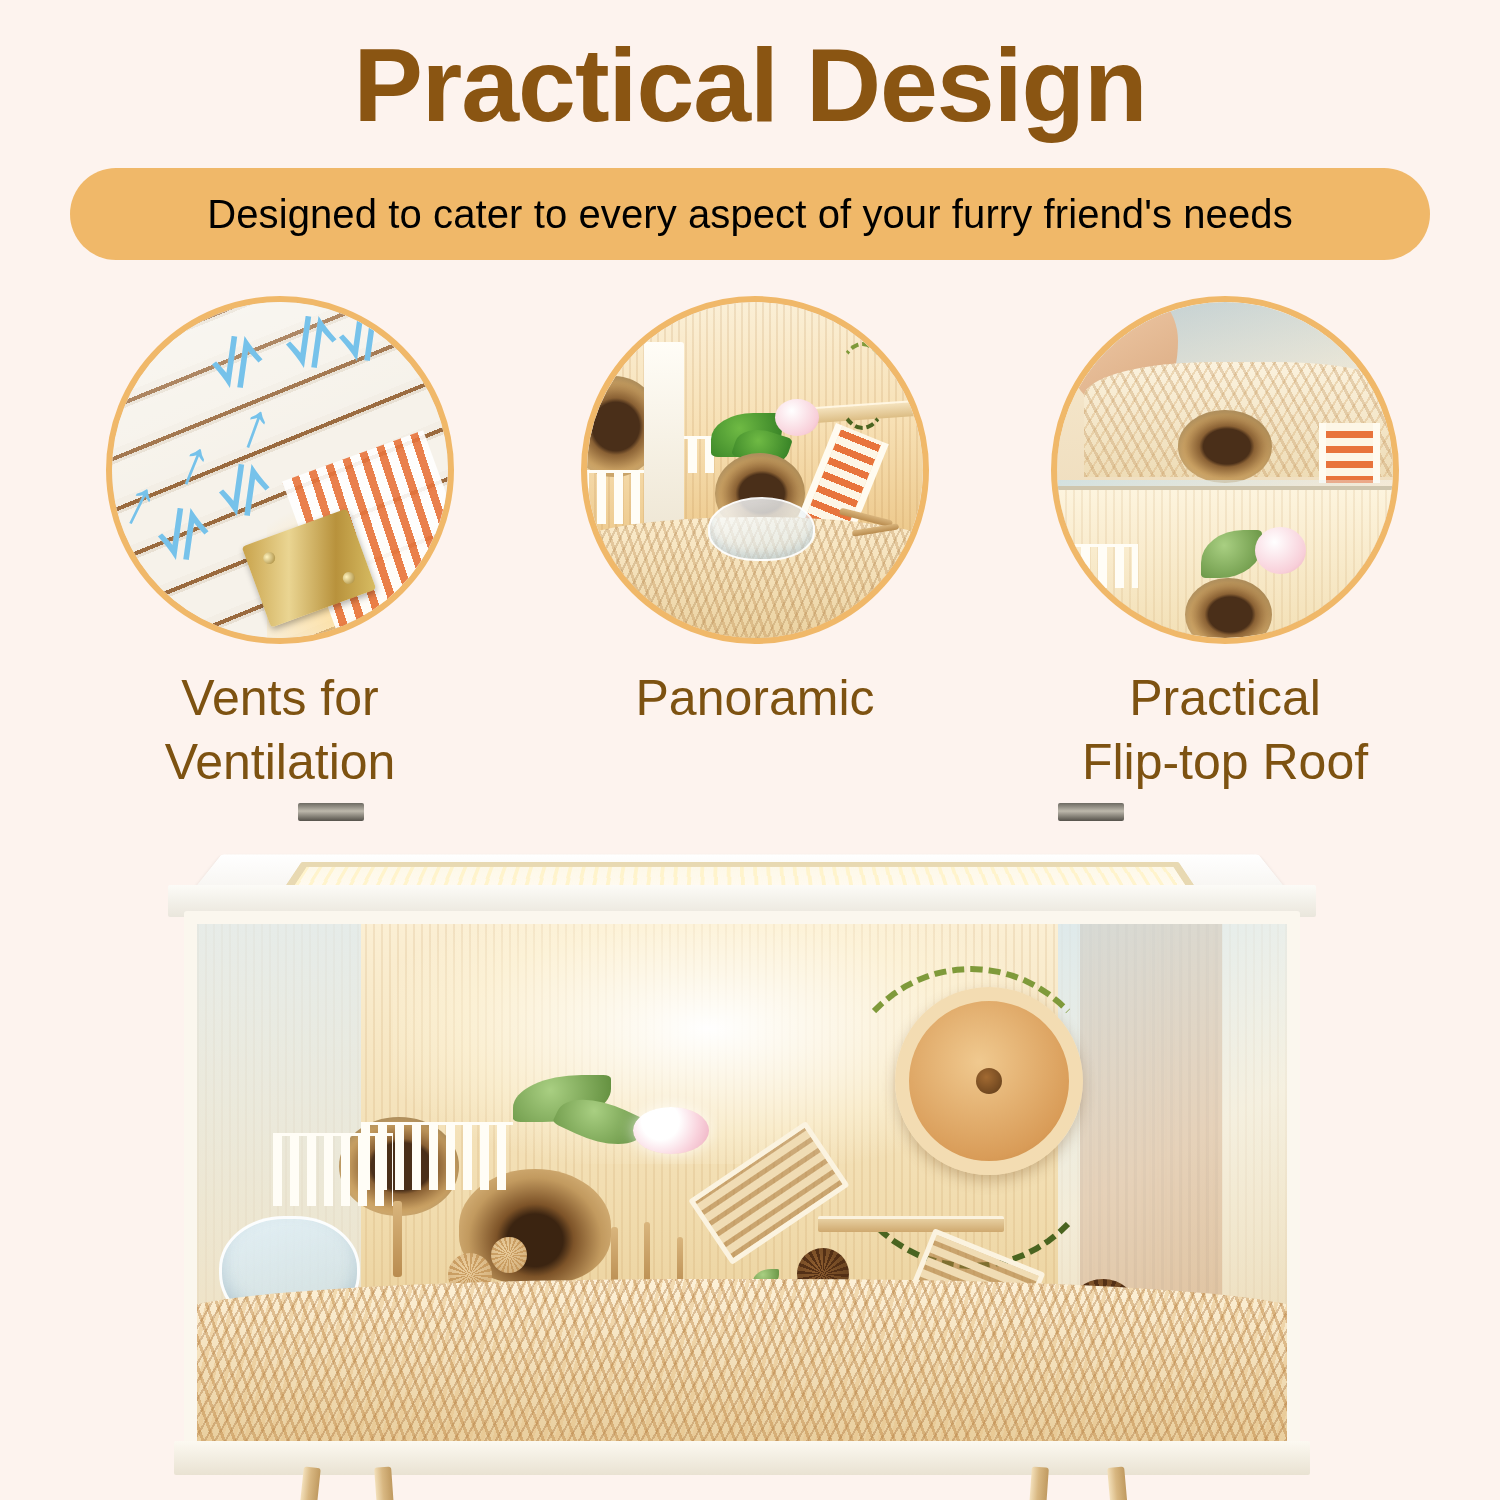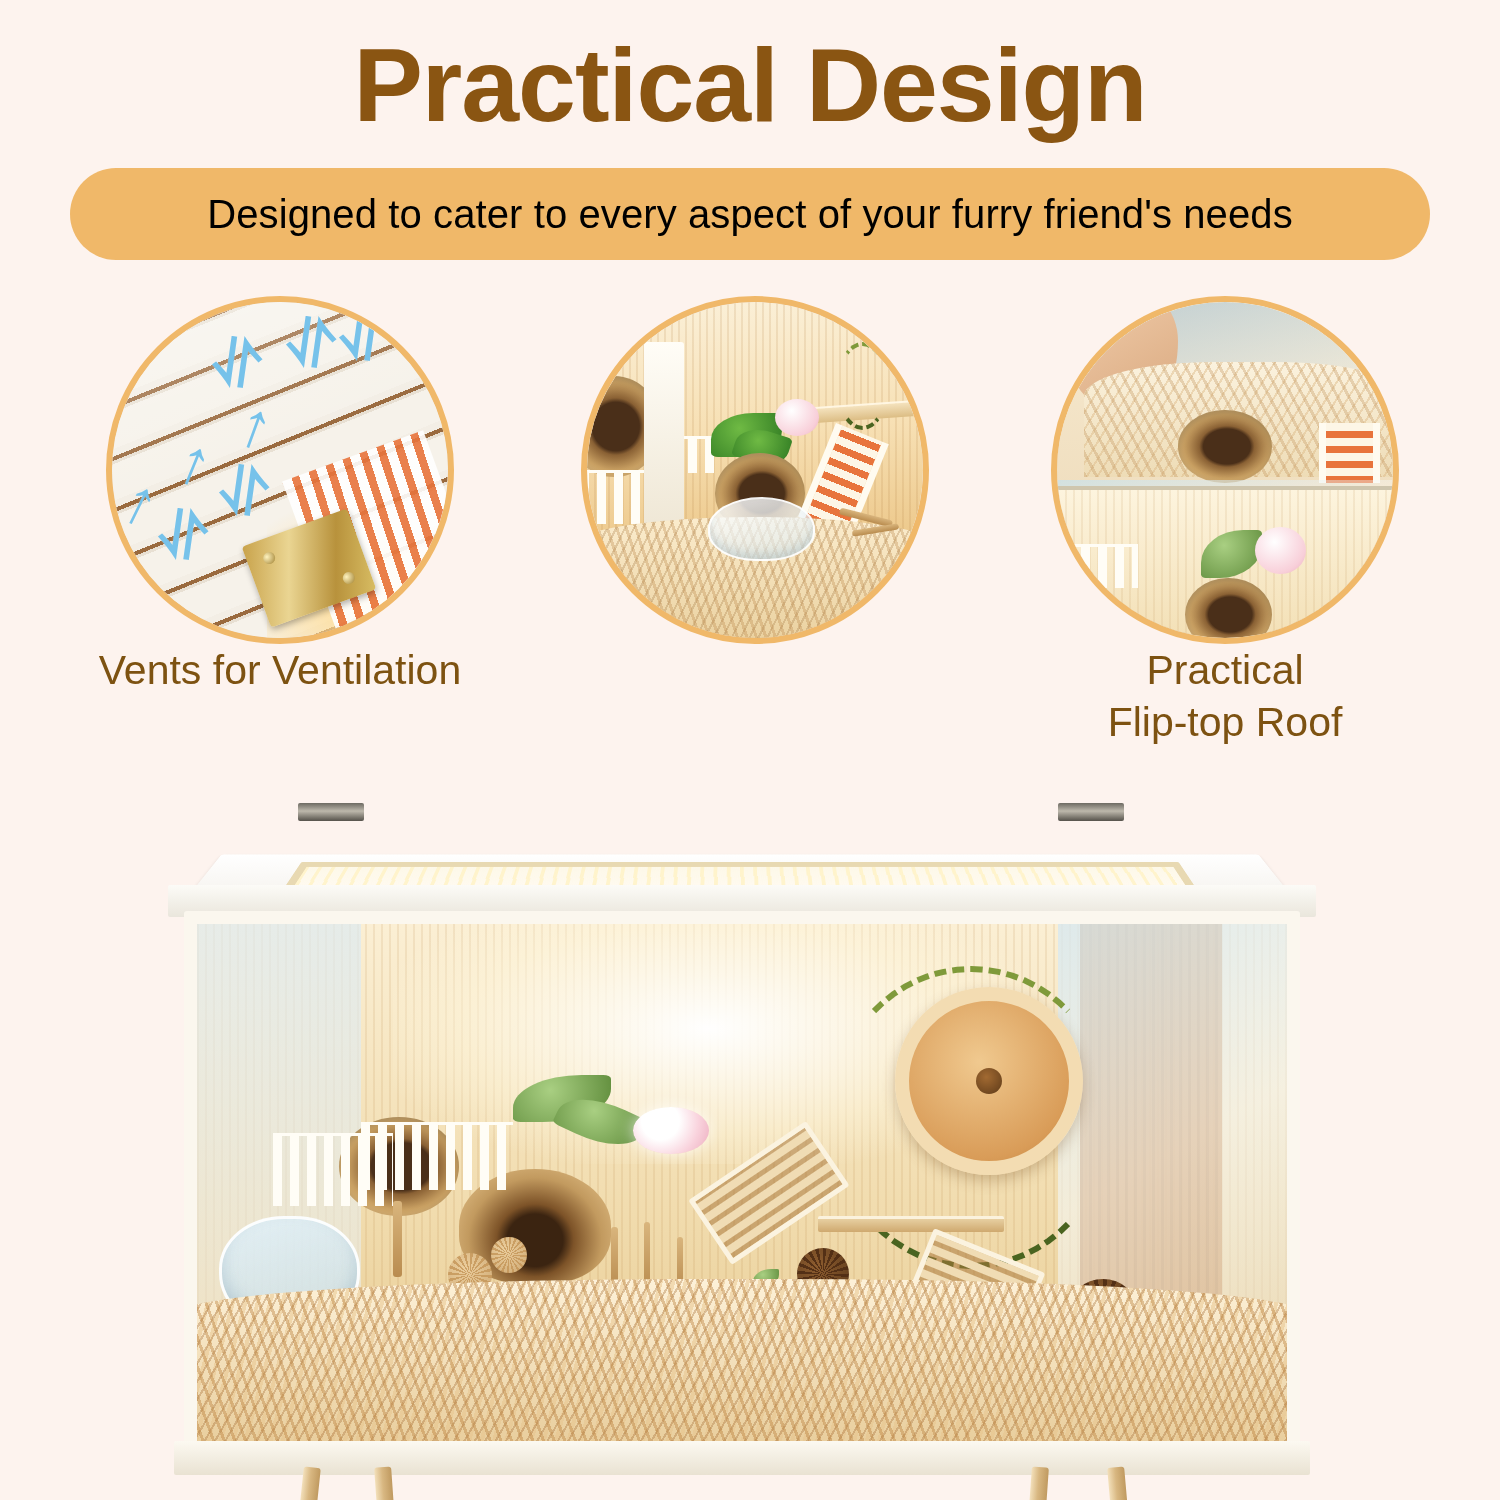--- a/index.html
+++ b/index.html
@@ -210,21 +210,22 @@
     border-radius: 48% 52% 40% 60% / 58% 44% 56% 42%;
   }
   .glass-lid {
     position: absolute;
     background: linear-gradient(170deg, rgba(200,225,235,.75), rgba(255,255,255,.35));
     border-bottom: 4px solid #cfc6ae;
   }
 
   
   .caption {
-    font-size: 41px;
+    margin-top: 22px;
+    font-size: 50px;
     line-height: 1.28;
     color: #7d5211;
     font-weight: normal;
   }
 
   
   .product {
     position: absolute;
     top: 795px;
     left: 0;
@@ -476,20 +477,21 @@
         <div class="tunnel" style="left:38%;top:45%;width:27%;height:24%;"></div>
         <div class="ladder" style="left:68%;top:38%;width:17%;height:30%;transform:rotate(22deg);"></div>
         <div class="vine" style="right:10%;top:12%;width:16%;height:26%;"></div>
         <div class="bedding"></div>
         <div class="bowl" style="left:36%;top:58%;width:32%;height:19%;"></div>
         <div class="stick" style="right:9%;top:63%;width:16%;height:7px;transform:rotate(14deg);"></div>
         <div class="stick" style="right:7%;top:67%;width:14%;height:6px;transform:rotate(-9deg);"></div>
       </div>
     </div>
     <div class="caption">
+      <div>Panoramic</div>
     </div>
   </div>
 
   <div class="feature feature-3">
     <div class="circle">
       <div class="circle-inner">
         <div class="interior"></div>
         <div class="wood-grain"></div>
         <div style="position:absolute;left:0;top:0;width:100%;height:55%;background:linear-gradient(#f7ead0,#f0dfc0);"></div>
         <div style="position:absolute;left:0;top:0;width:100%;height:22%;background:linear-gradient(165deg,rgba(150,185,210,.6),rgba(230,242,248,.3));"></div>

